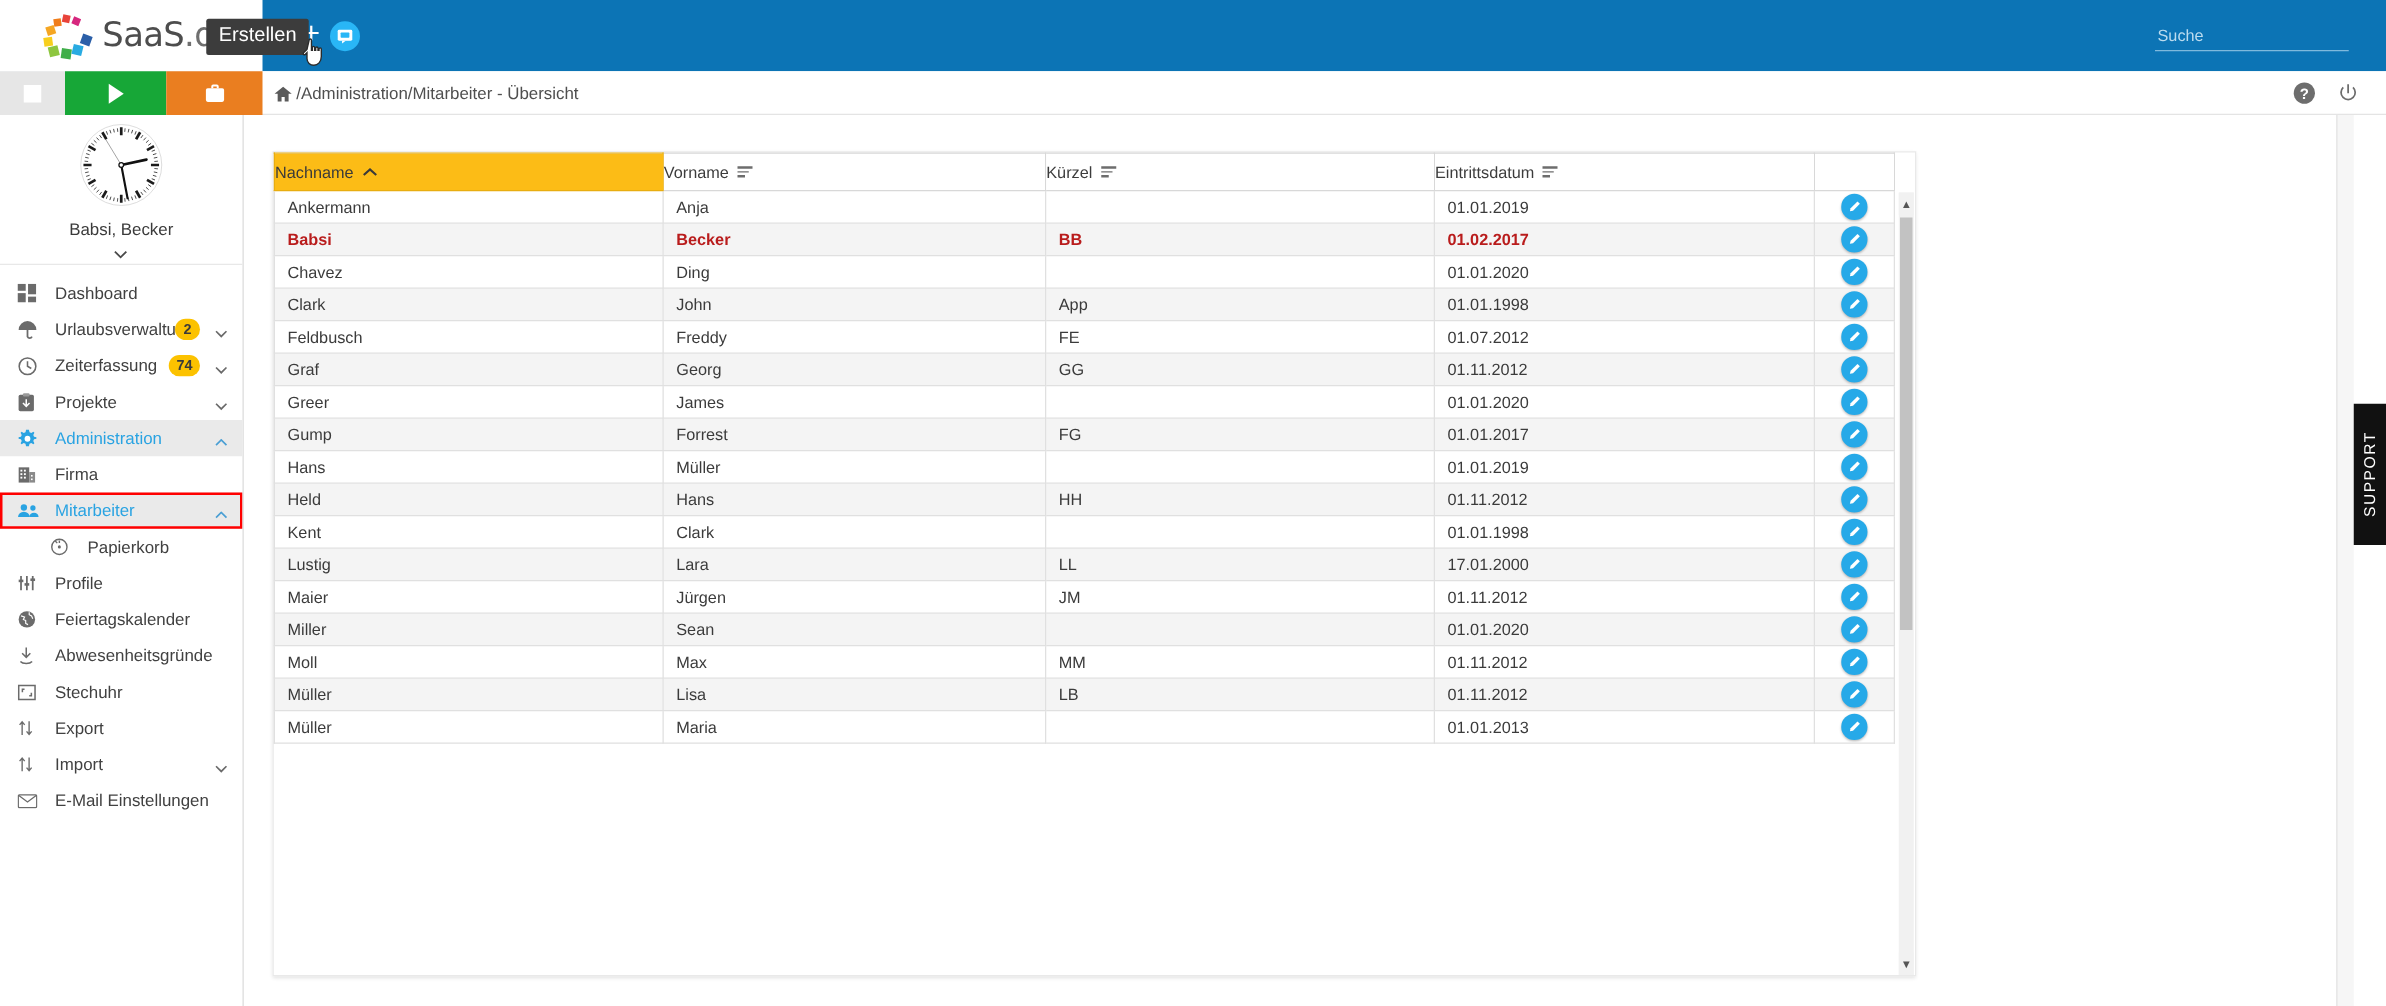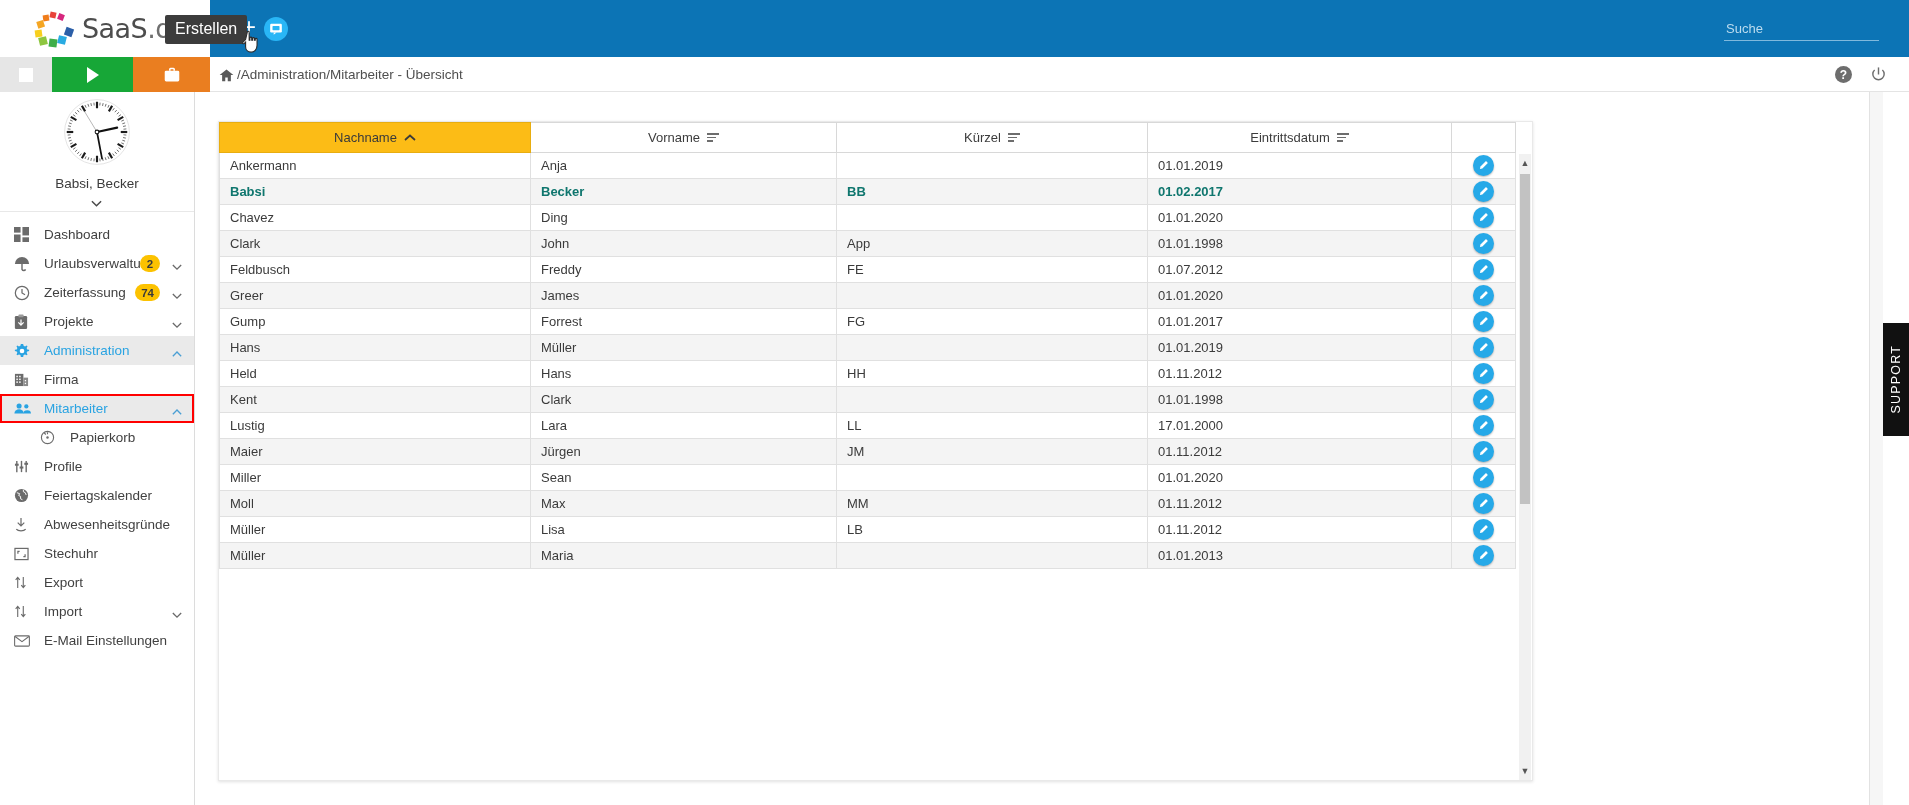--- a/index.html
+++ b/index.html
@@ -118,33 +118,33 @@
     background:#fff; border:1px solid #e9e9e9;
     box-shadow:0 1px 3px rgba(0,0,0,0.12);
   }
   table { border-collapse:collapse; width:1296px; table-layout:fixed; }
   thead th {
     height:30px; font-size:13px; font-weight:normal; color:#3c3c3c;
     border:1px solid #d8d8d8; background:#fff; text-align:center;
     position:relative;
   }
   thead th.sorted { background:#fcbc16; color:#3a3a3a; border-color:#e8ad10;}
-  .th-inner { display:flex; align-items:center; justify-content:center; gap:7px; }
+  .th-inner { display:flex; align-items:center; justify-content:flex-start; gap:7px; }
   .sort-ico { display:inline-flex; flex-direction:column; gap:2px; }
   .sort-ico i { display:block; height:1.6px; background:#6d6d6d; }
   .sort-ico i:nth-child(1){ width:12px;}
   .sort-ico i:nth-child(2){ width:9px;}
   .sort-ico i:nth-child(3){ width:6px;}
 
   tbody td {
     height:26px; font-size:13px; color:#3b3b3b;
     border:1px solid #e0e0e0; padding:0 10px; white-space:nowrap; overflow:hidden;
   }
   tbody tr:nth-child(even) td { background:#f4f4f4; }
-  tbody tr.bold td { font-weight:bold; color:#0f766e; }
+  tbody tr.bold td { font-weight:bold; color:#b91c1c; }
   td.act { text-align:center; padding:0; }
   .pencil {
     width:21px;height:21px;border-radius:50%;background:#26a9e8;
     display:inline-flex;align-items:center;justify-content:center;
     box-shadow:0 1px 2px rgba(0,0,0,0.28); cursor:pointer;
   }
   .pencil svg { width:11px;height:11px; }
 
   .vscroll {
     position:absolute; right:1px; top:32px; width:12px; height:626px; background:#f1f1f1;
@@ -656,20 +656,31 @@
             <td>Freddy</td>
             <td>FE</td>
             <td>01.07.2012</td>
             <td class="act"><span class="pencil">
                 <svg viewBox="0 0 16 16">
                   <path d="M11.6,1.6 l2.8,2.8 l-8,8 l-3.6,0.8 l0.8,-3.6 z" fill="#fff"></path>
                 </svg>
               </span></td>
           </tr>
           <tr>
+            <td>Graf</td>
+            <td>Georg</td>
+            <td>GG</td>
+            <td>01.11.2012</td>
+            <td class="act"><span class="pencil">
+                <svg viewBox="0 0 16 16">
+                  <path d="M11.6,1.6 l2.8,2.8 l-8,8 l-3.6,0.8 l0.8,-3.6 z" fill="#fff"></path>
+                </svg>
+              </span></td>
+          </tr>
+          <tr>
             <td>Greer</td>
             <td>James</td>
             <td></td>
             <td>01.01.2020</td>
             <td class="act"><span class="pencil">
                 <svg viewBox="0 0 16 16">
                   <path d="M11.6,1.6 l2.8,2.8 l-8,8 l-3.6,0.8 l0.8,-3.6 z" fill="#fff"></path>
                 </svg>
               </span></td>
           </tr>

